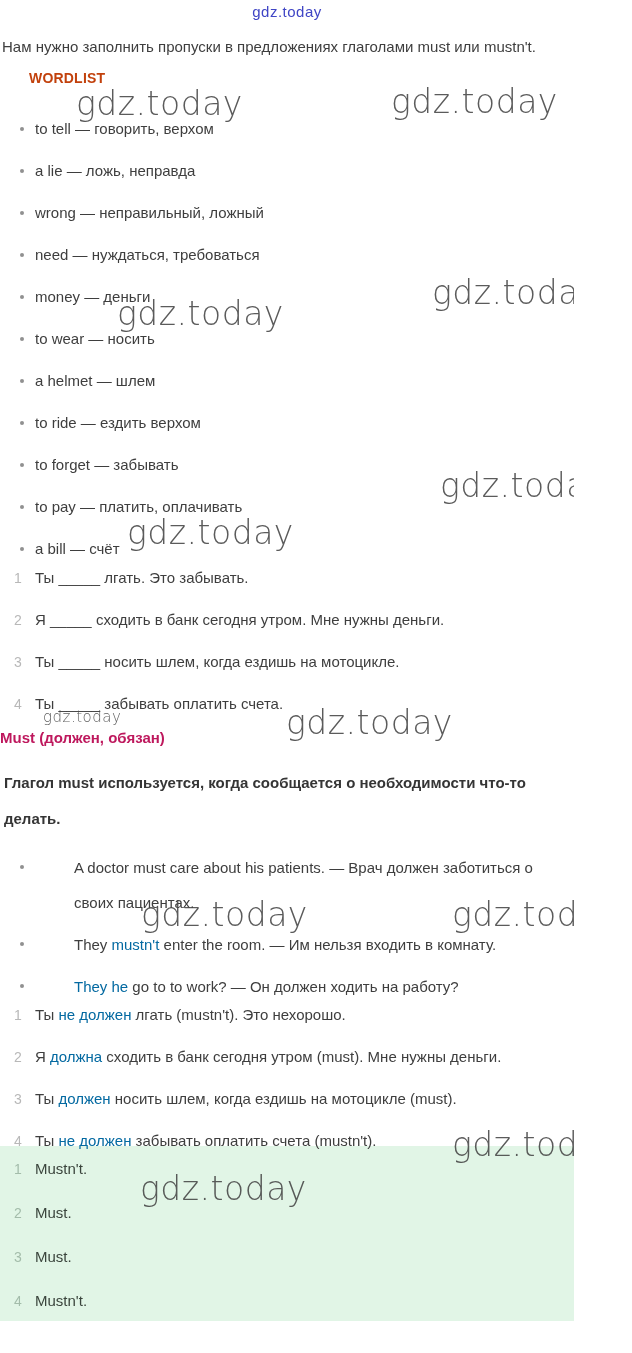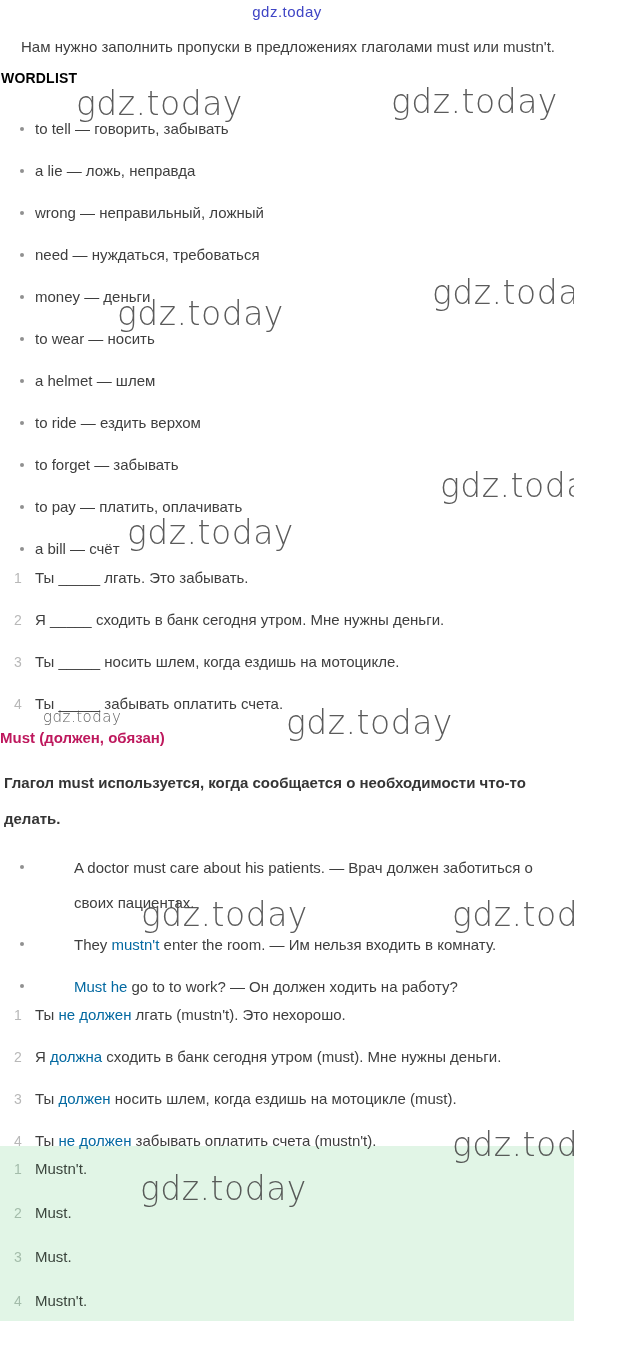--- a/index.html
+++ b/index.html
@@ -47,28 +47,29 @@
   .wm6  { left: 127px; top: 516px; }
   .wm7  { left: 43px;  top: 710px; }
   .wm8  { left: 286px; top: 706px; }
   .wm9  { left: 141px; top: 898px; }
   .wm10 { left: 452px; top: 898px; }
   .wm11 { left: 452px; top: 1128px; }
   .wm12 { left: 140px; top: 1172px; }
   
   .content { position: relative; z-index: 1; }
   .link-row { height: 21px; }
-  .intro { margin: 16px 0 0 2px; line-height: 20px; text-align: center; }
+  .intro { margin: 16px 0 0 2px; line-height: 20px; }
   .wordlist-heading {
     margin: 13px 0 0 1px;
     font-size: 14px;
     font-weight: bold;
     line-height: 17px;
-    color: #000000;
+    color: #c2410c;
     letter-spacing: 0.2px;
+    padding-left: 28px;
   }
   .list { margin: 0; padding: 0; }
   .row { display: flex; align-items: flex-start; line-height: 20px; margin-bottom: 22px; }
   .row:last-child { margin-bottom: 0; }
   .marker {
     flex: 0 0 21px;
     padding-left: 14px;
     box-sizing: content-box;
     color: #b8b8b8;
     font-size: 14px;
@@ -136,21 +137,21 @@
   <div class="content">
     <div class="link-row"></div>
 
     <p class="intro">Нам нужно заполнить пропуски в предложениях глаголами must или mustn't.</p>
 
     <h2 class="wordlist-heading">WORDLIST</h2>
 
     <div class="list wordlist">
         <div class="row">
           <span class="marker dot"></span>
-          <span class="txt">to tell — говорить, забывать</span>
+          <span class="txt">to tell — говорить, верхом</span>
         </div>
         <div class="row">
           <span class="marker dot"></span>
           <span class="txt">a lie — ложь, неправда</span>
         </div>
         <div class="row">
           <span class="marker dot"></span>
           <span class="txt">wrong — неправильный, ложный</span>
         </div>
         <div class="row">
@@ -216,21 +217,21 @@
         <div class="row">
           <span class="marker dot"></span>
           <span class="txt"><span>A doctor must care about his patients. — Врач должен заботиться о своих пациентах.</span></span>
         </div>
         <div class="row">
           <span class="marker dot"></span>
           <span class="txt"><span>They </span><b>mustn't</b><span> enter the room. — Им нельзя входить в комнату.</span></span>
         </div>
         <div class="row">
           <span class="marker dot"></span>
-          <span class="txt"><b>Must he</b><span> go to to work? — Он должен ходить на работу?</span></span>
+          <span class="txt"><b>They he</b><span> go to to work? — Он должен ходить на работу?</span></span>
         </div>
       </div>
 
     <div class="list explanations">
         <div class="row">
           <span class="marker num">1</span>
           <span class="txt"><span>Ты </span><b>не должен</b><span> лгать (mustn't). Это нехорошо.</span></span>
         </div>
         <div class="row">
           <span class="marker num">2</span>

